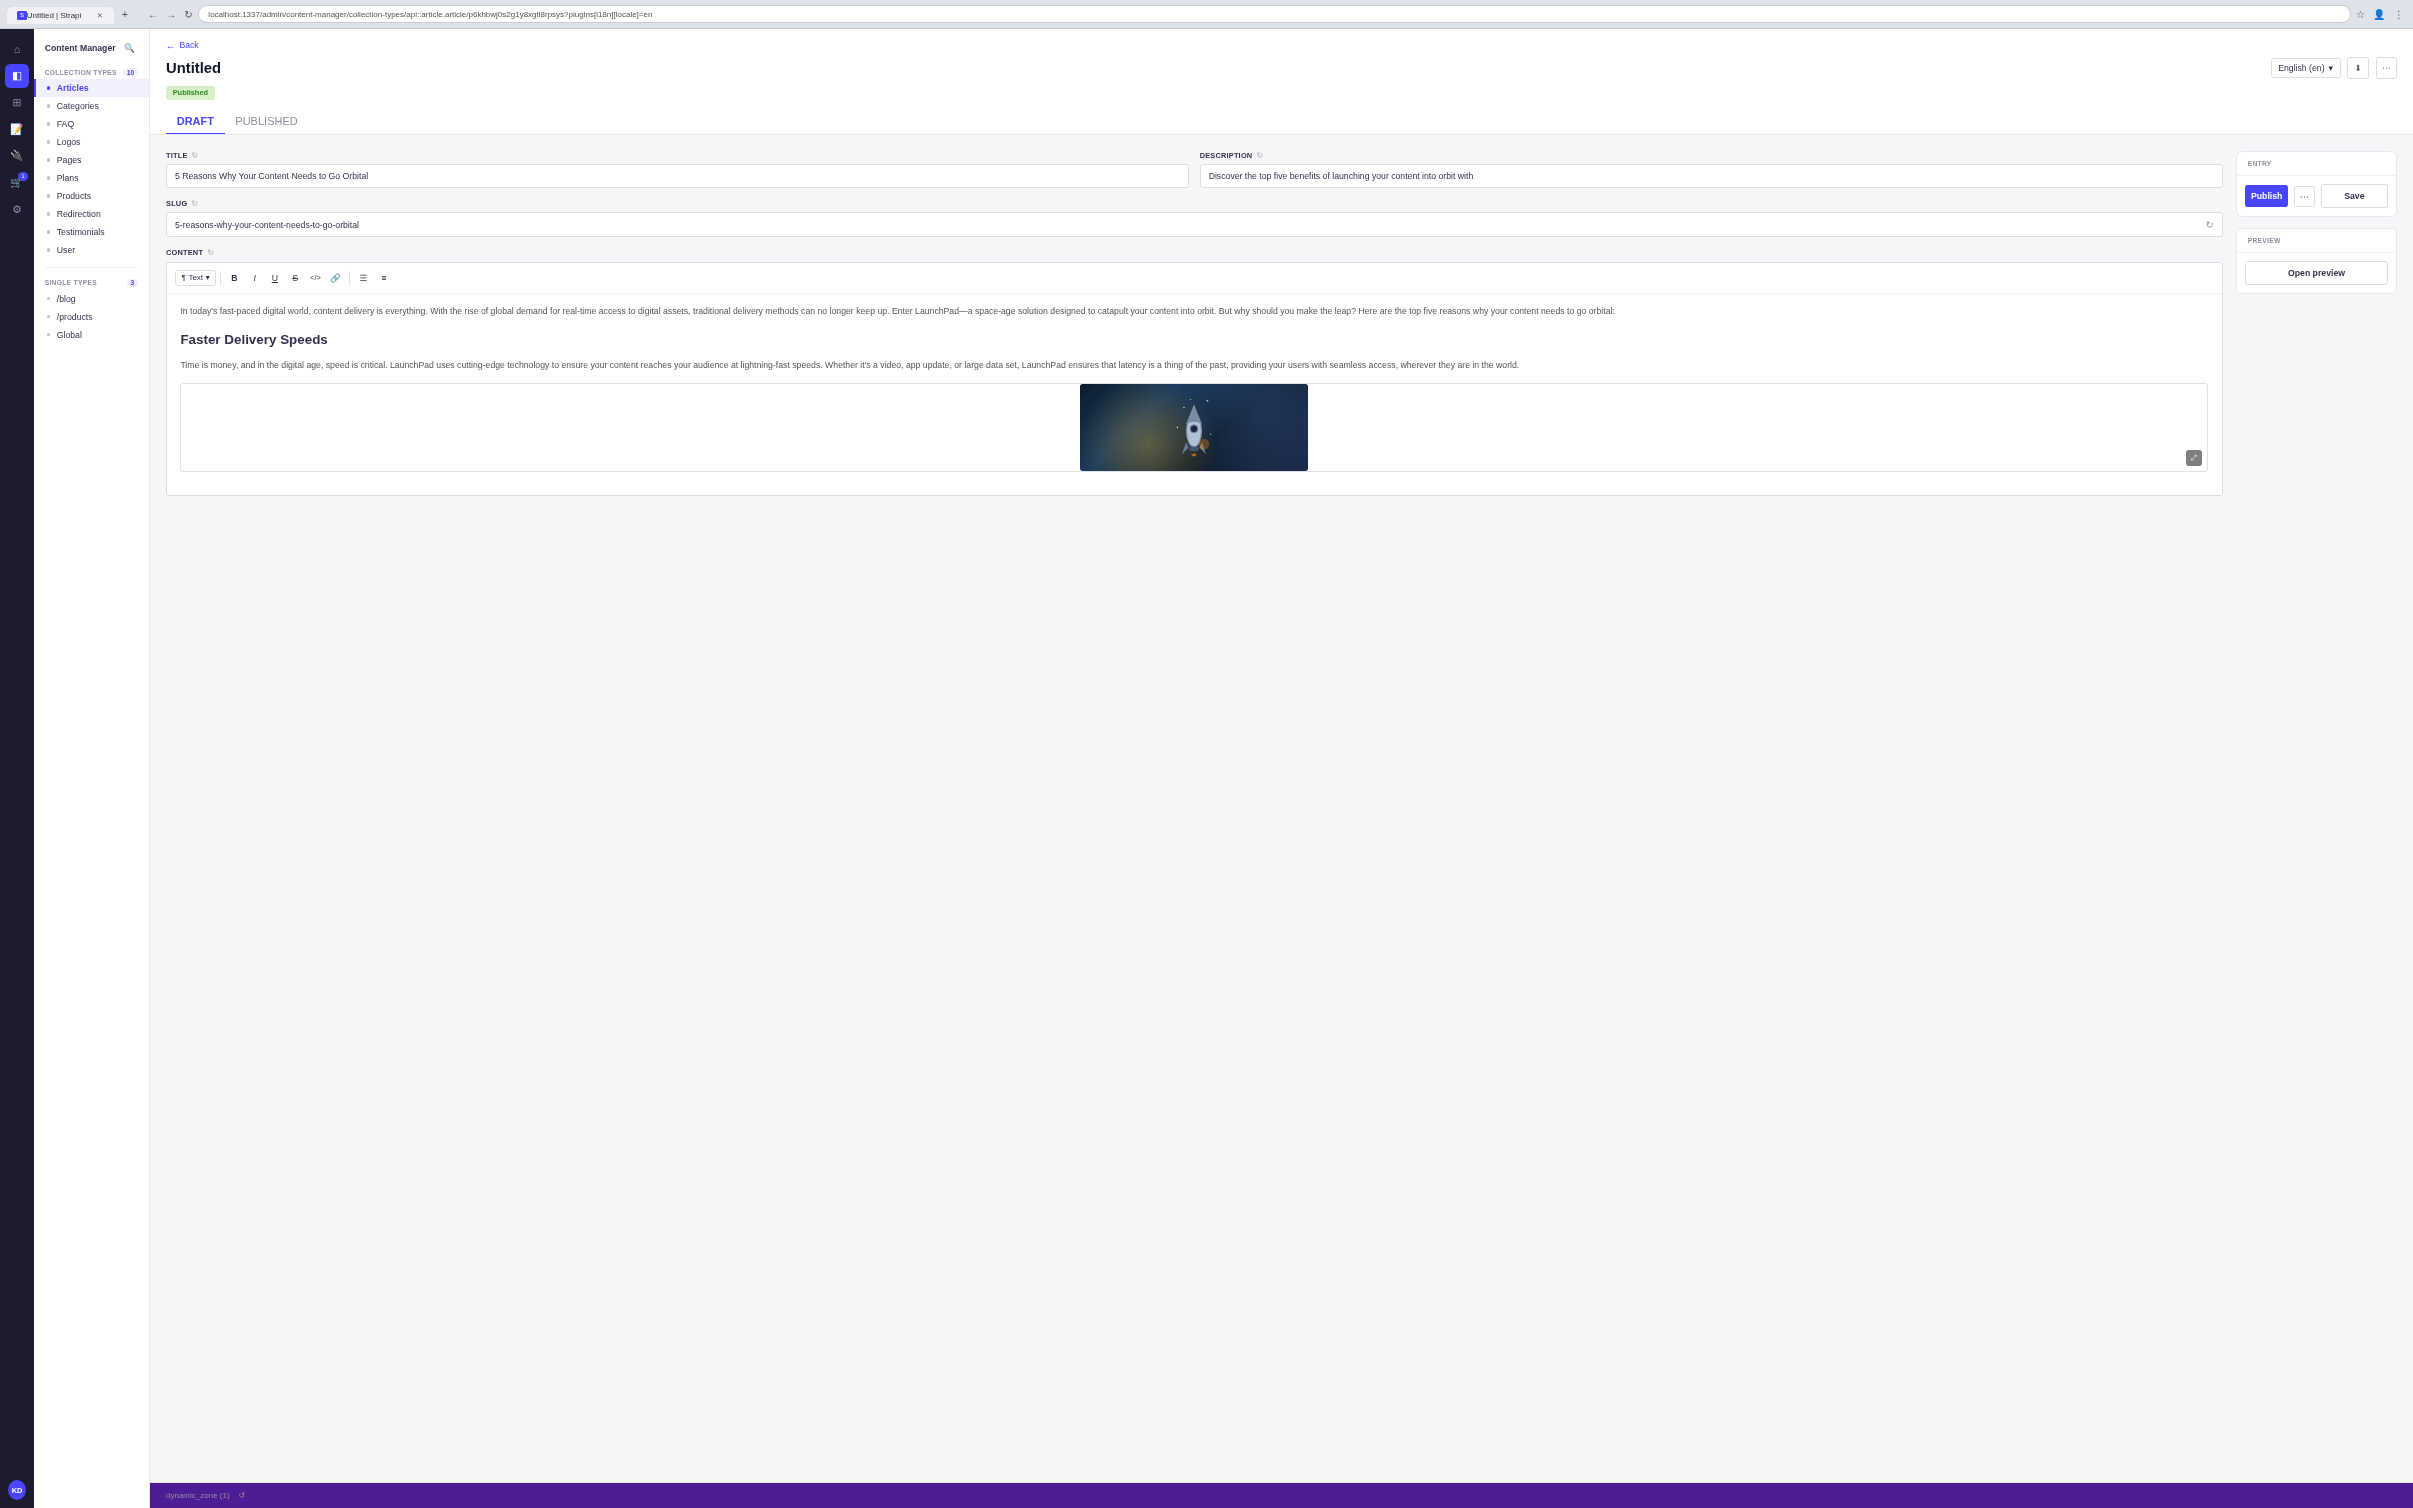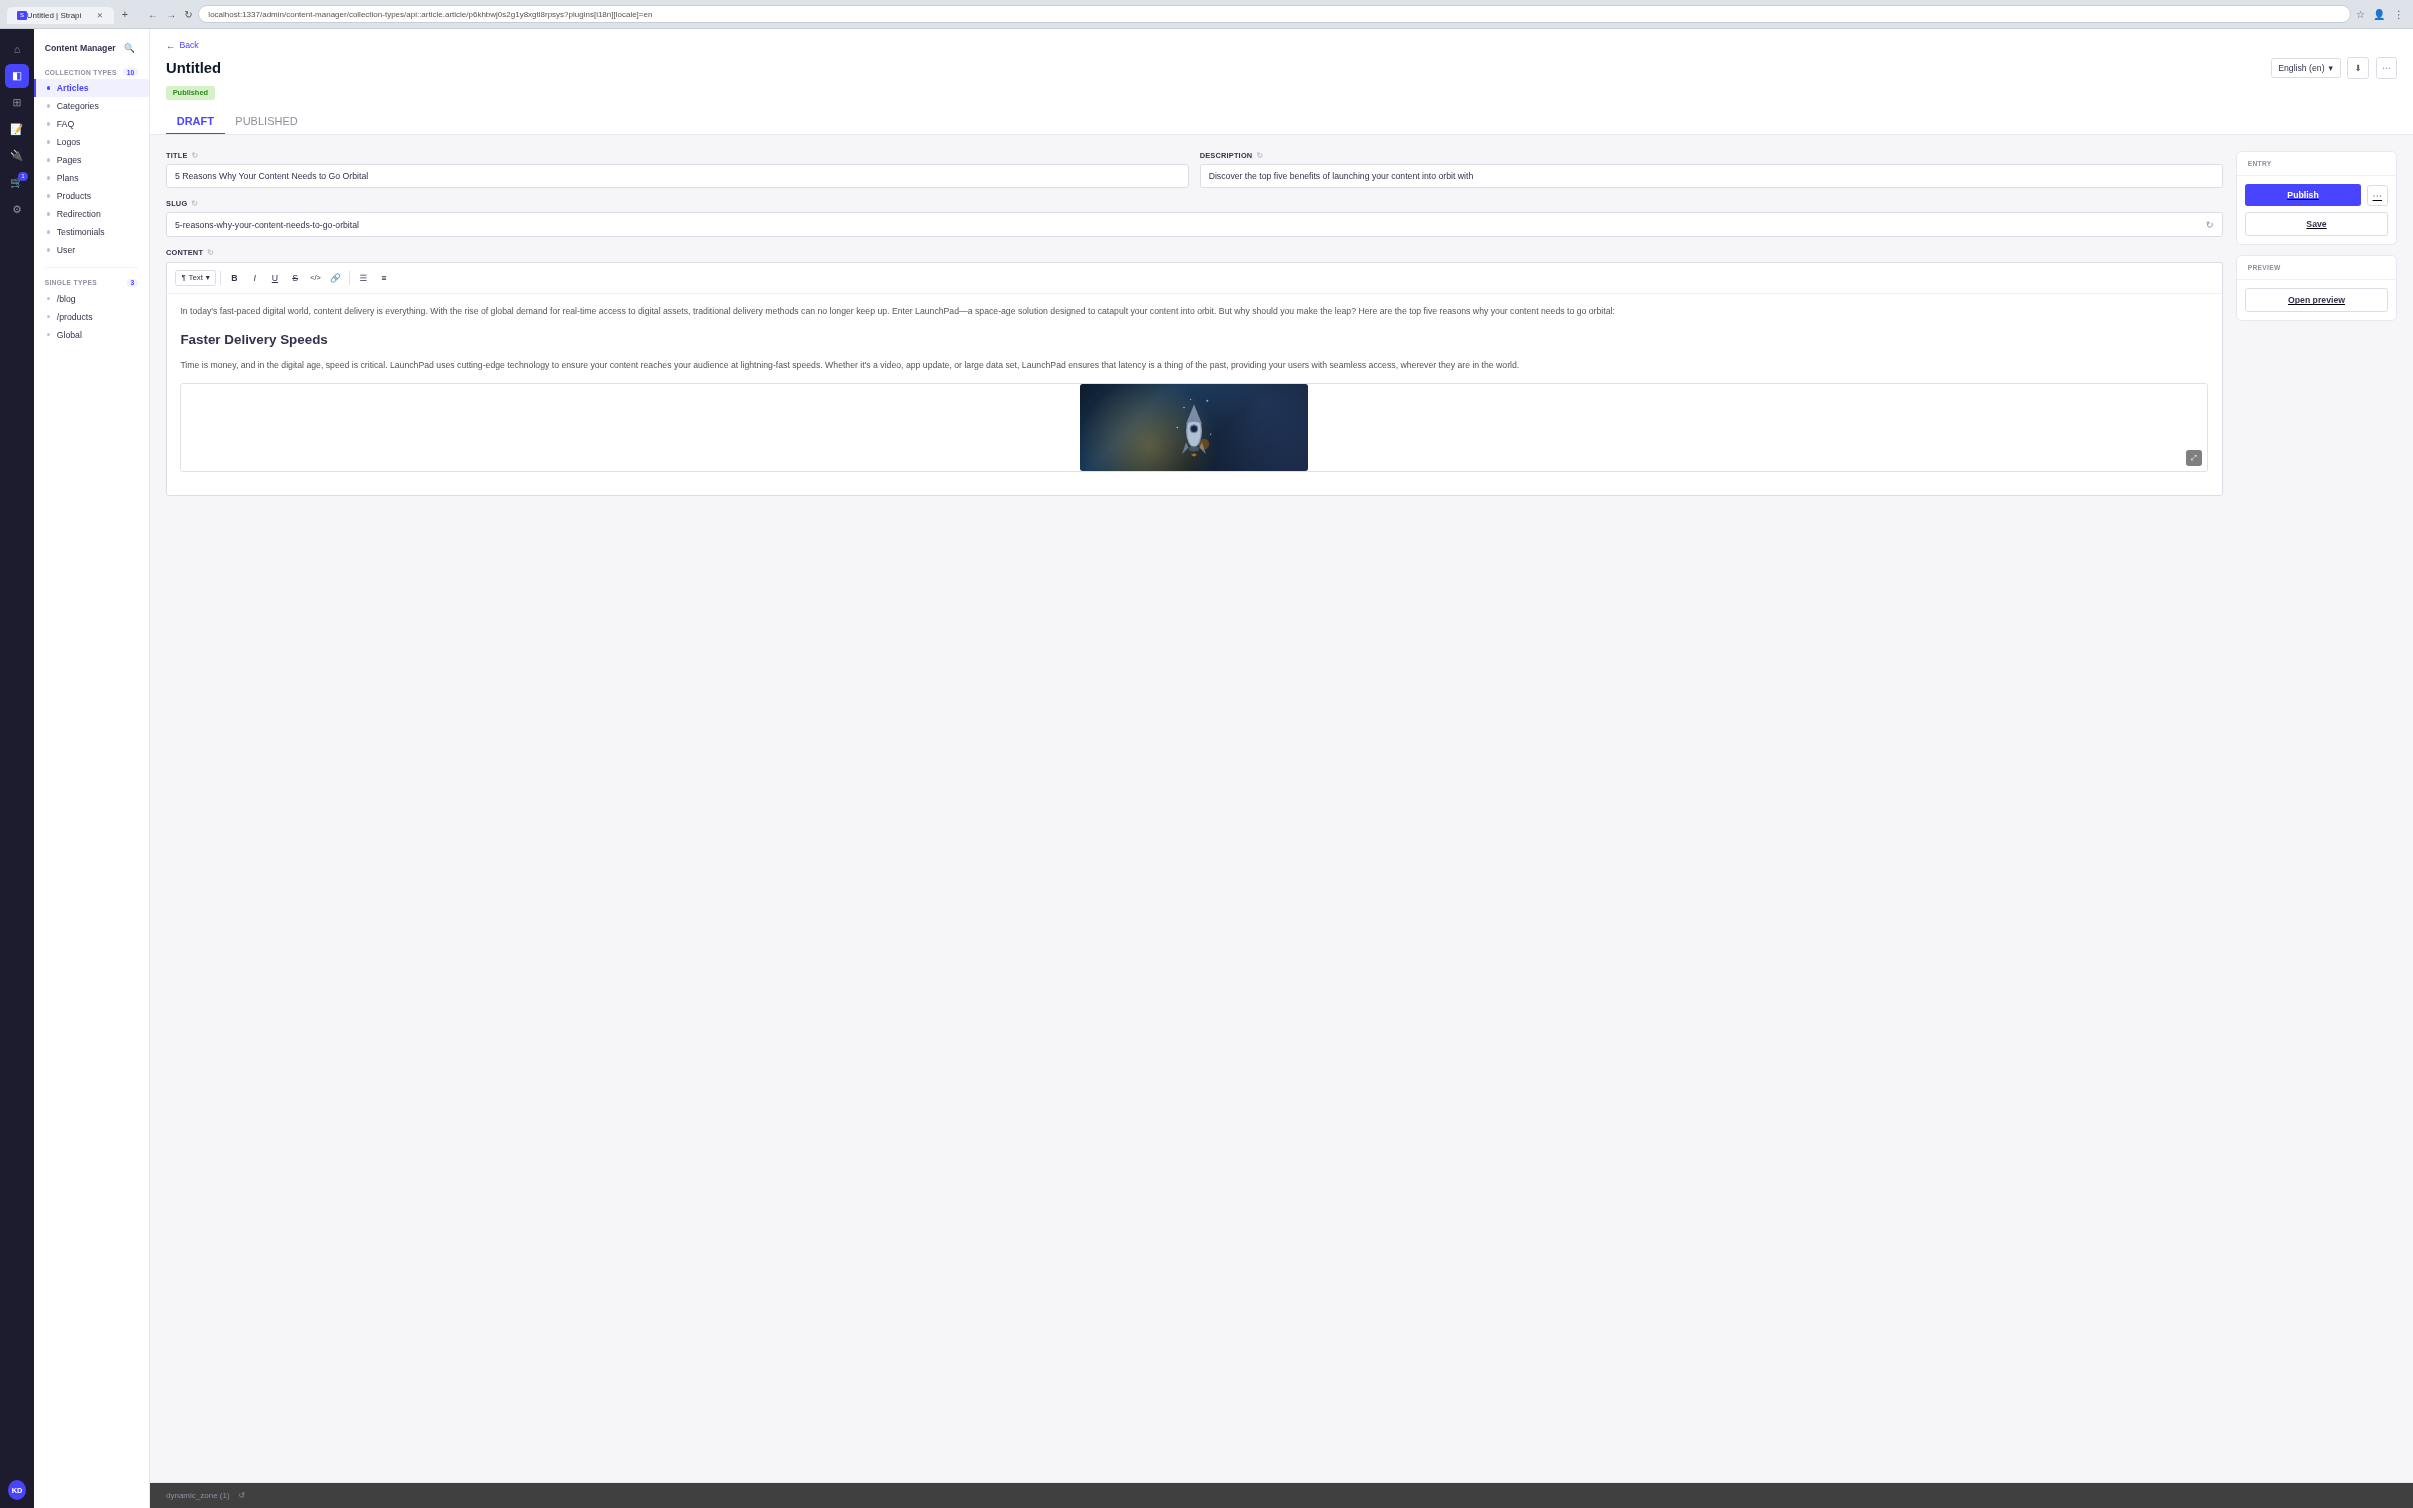--- a/index.html
+++ b/index.html
@@ -84,29 +84,29 @@
     .editor-image-container { text-align: center; margin: 10.7px 0; position: relative; border: 0.7px solid #e0e0e8; border-radius: 2.7px; overflow: hidden; }
     .rocket-image { width: 228px; height: 94px; background: linear-gradient(135deg, #0d1b2a 0%, #1a3a5c 30%, #0d1b2a 60%, #1a2744 100%); border-radius: 2.7px; display: flex; align-items: center; justify-content: center; position: relative; overflow: hidden; }
     .rocket-image::before { content: ''; position: absolute; width: 100%; height: 100%; background: radial-gradient(circle at 30% 70%, rgba(255,200,50,0.3) 0%, transparent 40%), radial-gradient(circle at 80% 20%, rgba(100,150,255,0.2) 0%, transparent 50%); }
     .rocket-svg { position: relative; z-index: 1; }
     .expand-btn { position: absolute; bottom: 5.4px; right: 5.4px; width: 16px; height: 16px; background: rgba(0,0,0,0.5); border-radius: 2.7px; display: flex; align-items: center; justify-content: center; color: white; font-size: 7.4px; cursor: pointer; }
 
     
     .right-panel { width: 161px; flex-shrink: 0; display: flex; flex-direction: column; gap: 10.7px; }
     .panel-card { background: white; border: 0.7px solid #e8e8f0; border-radius: 5.4px; overflow: hidden; }
     .panel-card-header { padding: 8px 10.7px; border-bottom: 0.7px solid #f0f0f0; font-size: 6.7px; font-weight: 700; color: #8e8ea0; text-transform: uppercase; letter-spacing: 0.3px; }
-    .panel-card-body { padding: 8px; display: flex; flex-direction: column; gap: 5.4px; text-decoration: underline; }
+    .panel-card-body { padding: 8px; display: flex; flex-direction: row; gap: 5.4px; }
     .panel-btn { width: 100%; padding: 6px; border-radius: 2.7px; font-size: 8.7px; font-weight: 600; cursor: pointer; border: none; }
     .panel-btn-primary { background: #4945ff; color: white; }
     .panel-btn-secondary { background: white; color: #32324d; border: 0.7px solid #dcdce4; }
     .panel-btn-row { display: flex; gap: 5.4px; align-items: center; }
     .panel-btn-dots { width: 21.5px; height: 21.5px; border: 0.7px solid #dcdce4; border-radius: 2.7px; display: flex; align-items: center; justify-content: center; cursor: pointer; background: white; color: #666; font-size: 9.4px; }
 
     
-    .dynamic-zone-bar { background: #404040; border-top: 0.7px solid #e8e8f0; padding: 8px 16px; display: flex; align-items: center; gap: 9px; font-size: 8px; color: #8e8ea0; }
+    .dynamic-zone-bar { background: #4c1d95; border-top: 0.7px solid #e8e8f0; padding: 8px 16px; display: flex; align-items: center; gap: 9px; font-size: 8px; color: #8e8ea0; }
   </style>
 </head>
 <body>
 
 <div class="browser-chrome">
   <div class="browser-tabs">
     <div class="browser-tab">
       <div class="tab-icon">S</div>
       <span>Untitled | Strapi</span>
       <span class="tab-close">✕</span>

